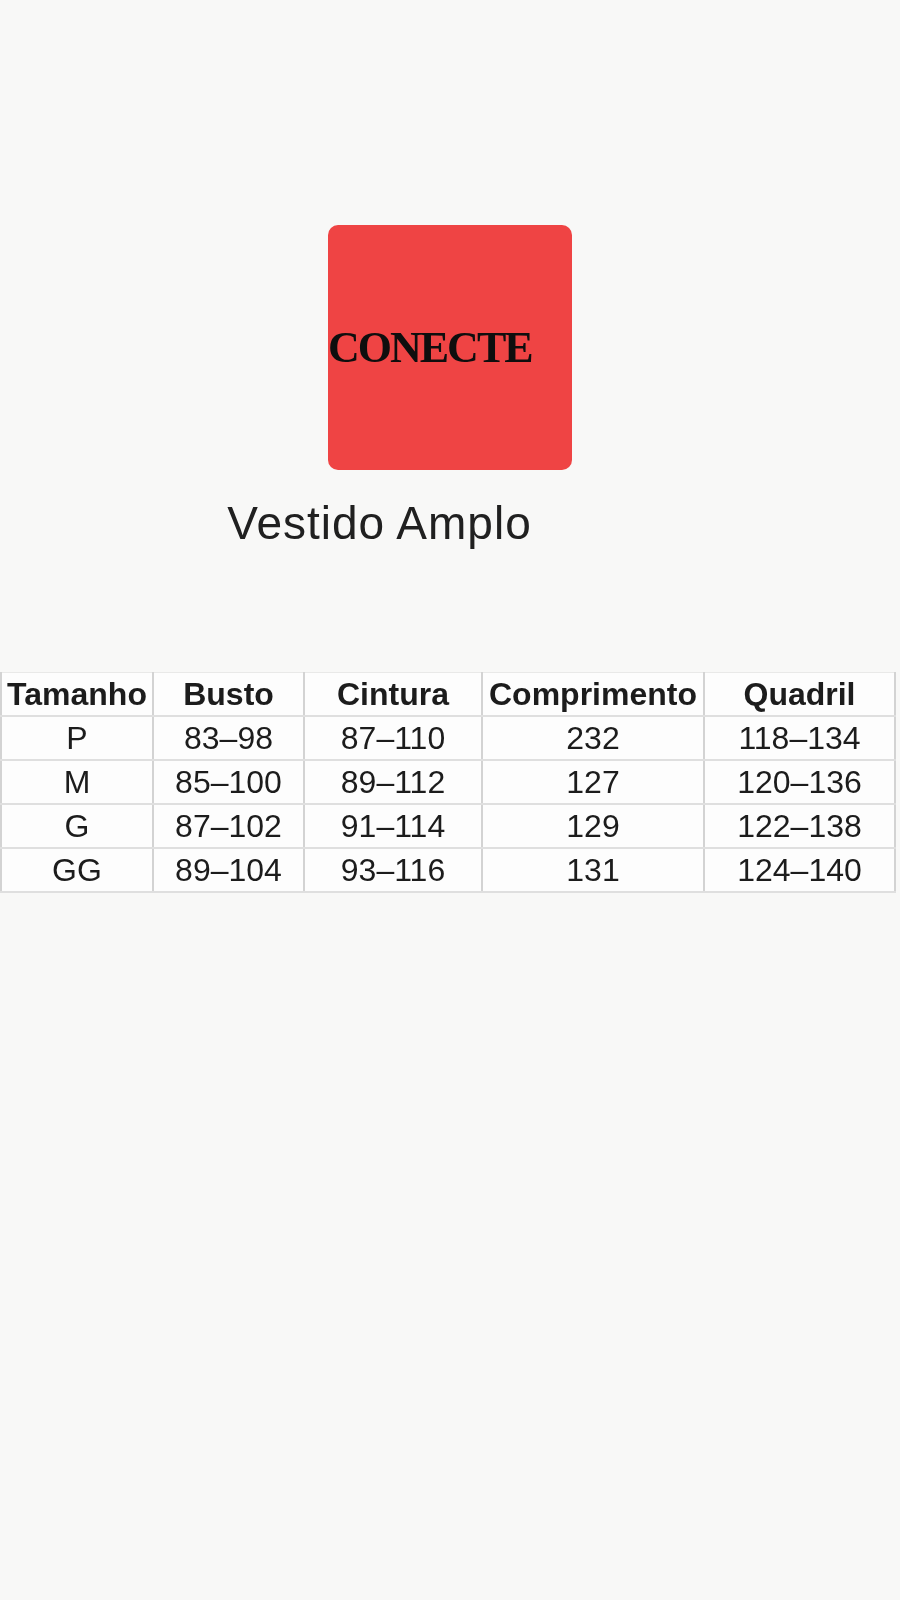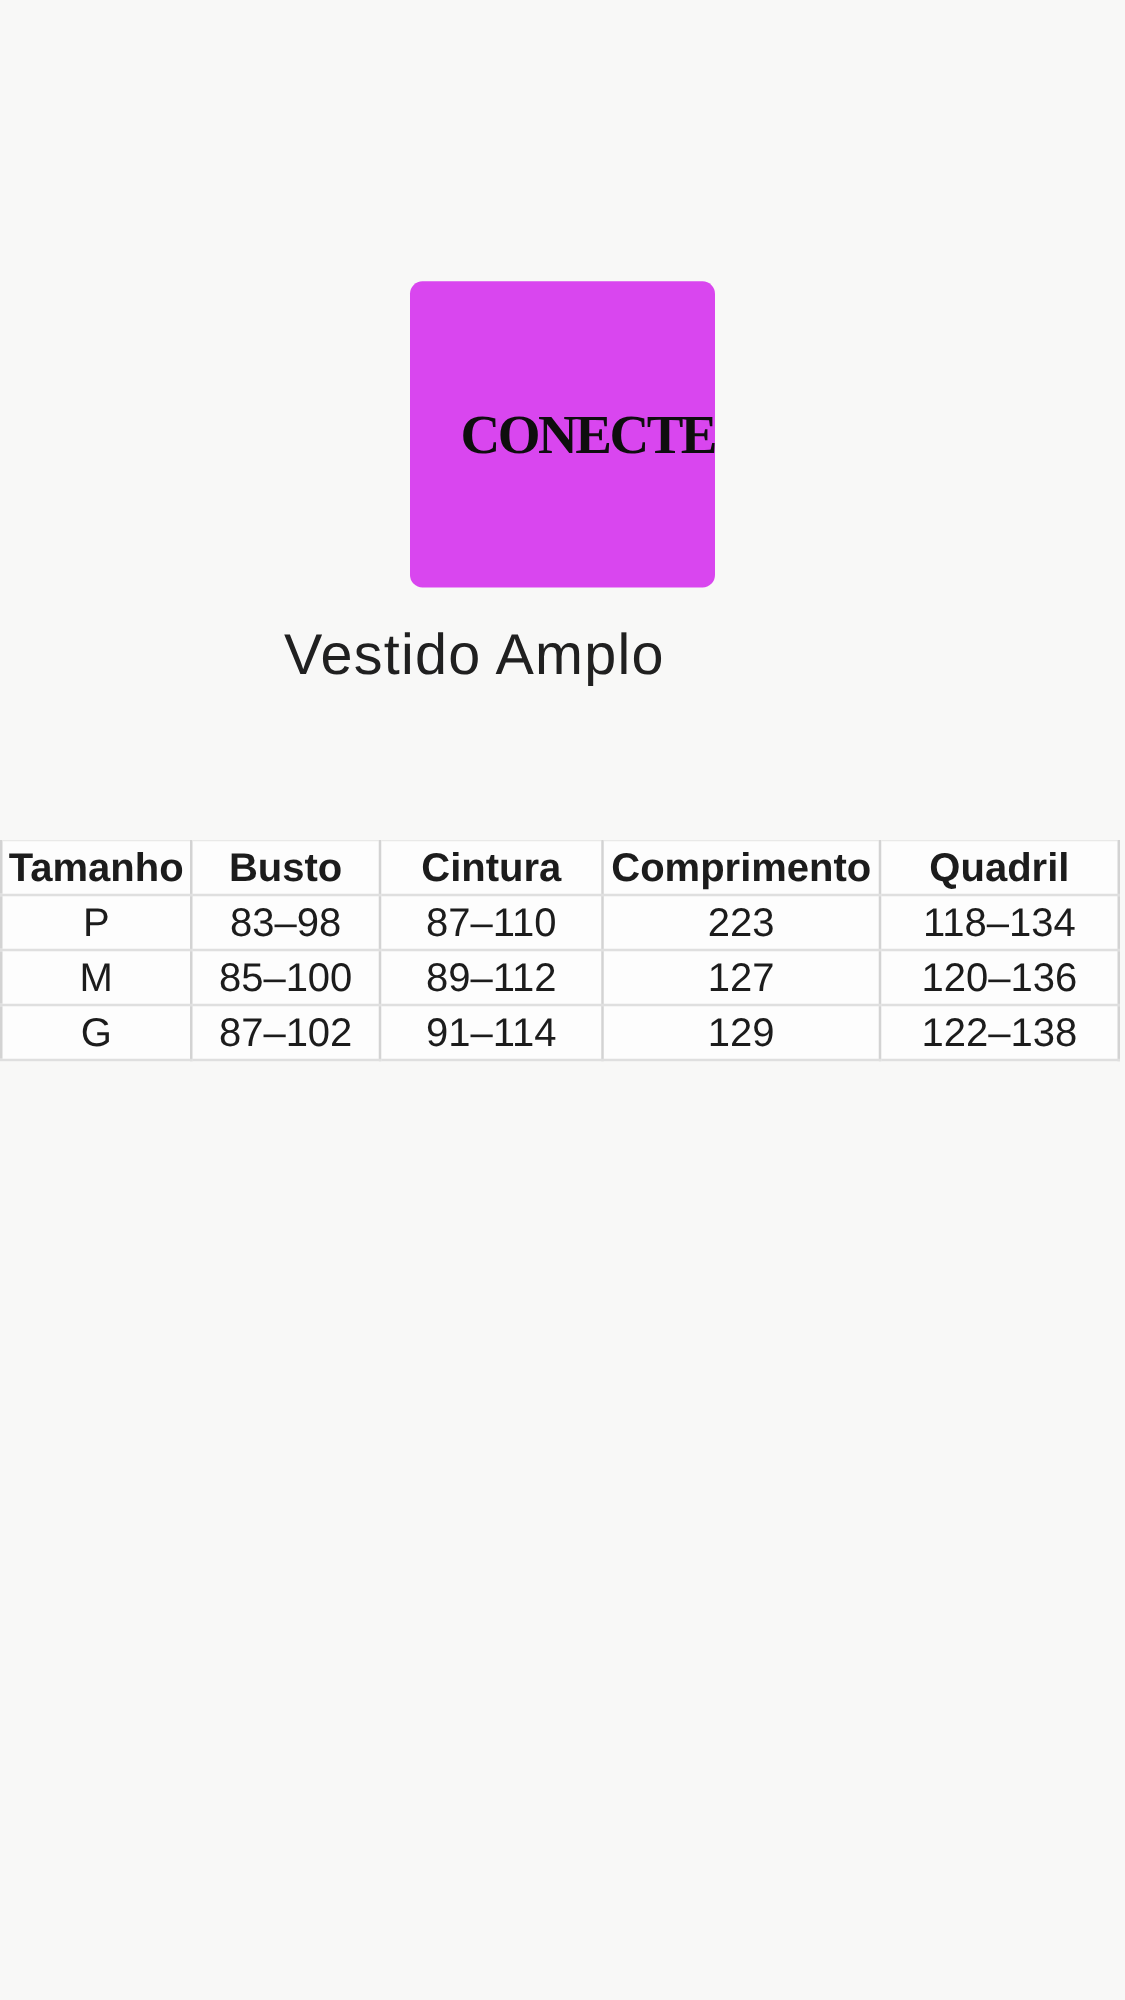--- a/index.html
+++ b/index.html
@@ -16,25 +16,25 @@
     color: #1c1c1c;
   }
 
   
   .brand-card {
     position: absolute;
     left: 328px;
     top: 225px;
     width: 244px;
     height: 245px;
-    background: #d946ef;
+    background: #ef4444;
     border-radius: 10px;
     display: flex;
     align-items: center;
-    justify-content: flex-end;
+    justify-content: flex-start;
   }
   .brand-logo {
     font-family: "Liberation Serif", serif;
     font-weight: 700;
     font-size: 44px;
     letter-spacing: -2px;
     color: #0e0e0e;
     white-space: nowrap;
   }
 
@@ -110,31 +110,38 @@
       <th>Cintura</th>
       <th>Comprimento</th>
       <th>Quadril</th>
     </tr>
   </thead>
   <tbody>
     <tr>
       <td>P</td>
       <td>83–98</td>
       <td>87–110</td>
-      <td>223</td>
+      <td>232</td>
       <td>118–134</td>
     </tr>
     <tr>
       <td>M</td>
       <td>85–100</td>
       <td>89–112</td>
       <td>127</td>
       <td>120–136</td>
     </tr>
     <tr>
       <td>G</td>
       <td>87–102</td>
       <td>91–114</td>
       <td>129</td>
       <td>122–138</td>
     </tr>
+    <tr>
+      <td>GG</td>
+      <td>89–104</td>
+      <td>93–116</td>
+      <td>131</td>
+      <td>124–140</td>
+    </tr>
   </tbody>
 </table>
 
 </body></html>

